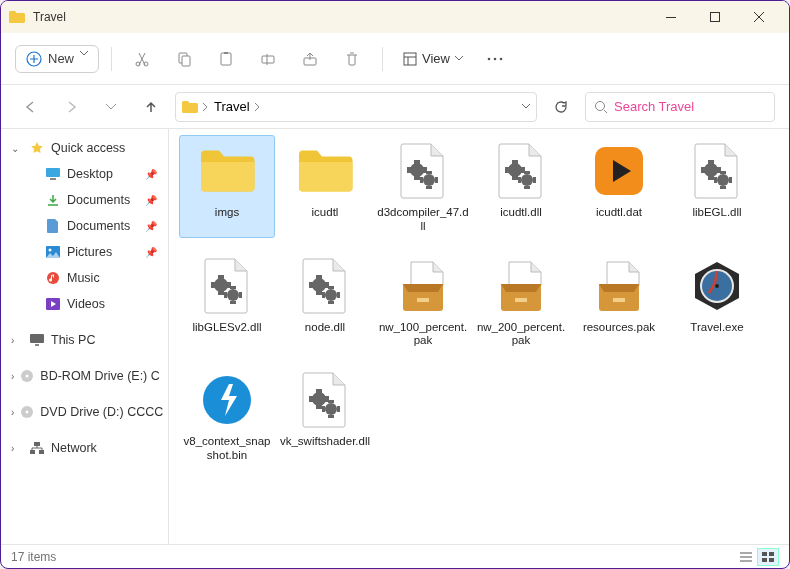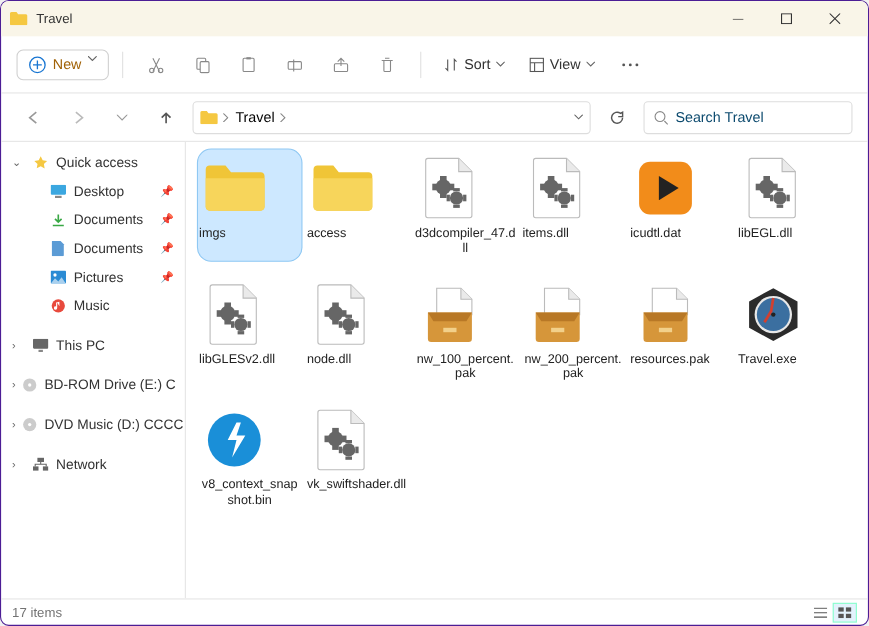--- a/index.html
+++ b/index.html
@@ -5,43 +5,43 @@
 * { margin: 0; padding: 0; box-sizing: border-box; font-family: "Segoe UI", sans-serif; }
 body { background: #f0f0f0; width: 790px; height: 569px; overflow: hidden; }
 .window { width: 790px; height: 569px; background: #fff; border: 1px solid #4c1d95; border-radius: 8px; overflow: hidden; display: flex; flex-direction: column; }
 
 .titlebar { height: 32px; display: flex; align-items: center; padding: 0 8px; background: #f9f5e8; }
 .titlebar .folder-icon { width: 16px; height: 12px; margin-right: 8px; }
 .titlebar .title { font-size: 12px; color: #333; flex: 1; }
 .titlebar .winbtn { width: 44px; height: 32px; display: flex; align-items: center; justify-content: center; }
 
 .toolbar { height: 52px; display: flex; align-items: center; padding: 0 14px; gap: 6px; border-bottom: 1px solid #e5e5e5; }
-.new-btn { display: inline-flex; align-items: flex-start; gap: 6px; border: 1px solid #d0d0d0; border-radius: 6px; padding: 5px 10px; font-size: 13px; color: #a16207; }
+.new-btn { display: inline-flex; align-items: flex-start; gap: 6px; border: 1px solid #d0d0d0; border-radius: 6px; padding: 5px 10px; font-size: 13px; color: #404040; }
 .tool-icon { width: 36px; height: 36px; display: flex; align-items: center; justify-content: center; color: #666; }
 .tool-sep { width: 1px; height: 24px; background: #e0e0e0; margin: 0 6px; }
 .tool-text { display: inline-flex; align-items: center; gap: 5px; padding: 6px 8px; font-size: 13px; color: #333; }
 
 .navbar { height: 44px; display: flex; align-items: center; padding: 0 14px; gap: 8px; border-bottom: 1px solid #e5e5e5; }
 .nav-arrow { width: 32px; height: 32px; display: flex; align-items: center; justify-content: center; color: #888; }
 .breadcrumb { flex: 1; height: 30px; border: 1px solid #ddd; border-radius: 4px; display: flex; align-items: center; padding: 0 6px; gap: 6px; font-size: 13px; }
 .bc-part { display: flex; align-items: center; gap: 4px; }
 .refresh-btn { width: 32px; height: 30px; display: flex; align-items: center; justify-content: center; }
-.search { width: 190px; height: 30px; border: 1px solid #ddd; border-radius: 4px; display: flex; align-items: center; padding: 0 8px; gap: 6px; font-size: 13px; color: #0c4a6e; }
+.search { width: 190px; height: 30px; border: 1px solid #ddd; border-radius: 4px; display: flex; align-items: center; padding: 0 8px; gap: 6px; font-size: 13px; color: #ec4899; }
 
 .body { flex: 1; display: flex; overflow: hidden; }
 .sidebar { width: 168px; border-right: 1px solid #e5e5e5; padding: 6px 0; overflow: hidden; }
 .side-item { display: flex; align-items: center; gap: 6px; padding: 5px 10px; font-size: 12.5px; color: #333; white-space: nowrap; overflow: hidden; }
 .side-item.sub { padding-left: 44px; }
 .side-item .chev { width: 12px; color: #666; font-size: 10px; }
 .side-item .pin { margin-left: auto; color: #999; font-size: 10px; }
 .side-item .ic { width: 16px; height: 16px; display: flex; align-items: center; justify-content: center; }
 
 .content { flex: 1; padding: 6px 10px; overflow: auto; }
 .grid { display: grid; grid-template-columns: repeat(6, 96px); gap: 12px 2px; }
-.item { width: 96px; display: flex; flex-direction: column; align-items: flex-start; text-align: center; cursor: default; padding: 4px 2px; border-radius: 13px; }
+.item { width: 96px; display: flex; flex-direction: column; align-items: center; text-align: center; cursor: default; padding: 4px 2px; border-radius: 3px; }
 .item.selected { background: #cde8ff; border: 1px solid #8fc8f3; padding: 3px 1px; }
 .item .thumb { width: 64px; height: 64px; display: flex; align-items: center; justify-content: center; }
 .item .label { font-size: 11.5px; color: #222; margin-top: 3px; line-height: 1.2; word-break: break-word; max-height: 42px; overflow: hidden; }
 
 .status { height: 24px; border-top: 1px solid #e5e5e5; display: flex; align-items: center; padding: 0 10px; font-size: 12px; color: #737373; }
 .status .spacer { flex: 1; }
 .status .view-toggle { width: 22px; height: 18px; display: flex; align-items: center; justify-content: center; border: 1px solid transparent; }
 .status .view-toggle.active { border-color: #8fc; background: #e3f2fd; }
 
 svg { display: block; }
@@ -117,29 +117,20 @@
           <rect x="2" y="7" width="12" height="7" rx="1" fill="none" stroke="#888"></rect>
           <path d="M8 2v7M5 5l3-3 3 3" fill="none" stroke="#888"></path>
         </svg>
       </div>
     <div class="tool-icon">
         <svg width="16" height="16">
           <path d="M3 4h10M5 4v9a1 1 0 001 1h4a1 1 0 001-1V4M6 2h4" fill="none" stroke="#888"></path>
         </svg>
       </div>
     <div class="tool-sep"></div>
-    <div class="tool-text">
-      <svg width="14" height="14">
-          <path d="M4 2v10l-2-2M10 12V2l2 2" fill="none" stroke="#555"></path>
-        </svg>
-      <span>Sort</span>
-      <svg width="8" height="5">
-          <path d="M0 0l4 4 4-4" fill="none" stroke="#666"></path>
-        </svg>
-    </div>
     <div class="tool-text">
       <svg width="14" height="14">
           <rect x="1" y="1" width="12" height="12" fill="none" stroke="#555"></rect>
           <path d="M1 5h12M5 5v8" stroke="#555"></path>
         </svg>
       <span>View</span>
       <svg width="8" height="5">
           <path d="M0 0l4 4 4-4" fill="none" stroke="#666"></path>
         </svg>
     </div>
@@ -259,20 +250,29 @@
       </div>
       <div class="side-item sub">
         <span class="ic">
             <svg width="14" height="14">
               <circle cx="7" cy="7" r="6" fill="#e84a3d"></circle>
               <path d="M6 4v5a1.5 1.5 0 11-1-1.4V4l3-.6v4" fill="#fff"></path>
             </svg>
           </span>
         <span>Music</span>
       </div>
+      <div class="side-item sub">
+        <span class="ic">
+            <svg width="14" height="12">
+              <rect width="14" height="12" rx="1" fill="#7b3fc4"></rect>
+              <path d="M5 3l5 3-5 3z" fill="#fff"></path>
+            </svg>
+          </span>
+        <span>Videos</span>
+      </div>
       <div style="height:10px"></div>
       <div class="side-item">
         <span class="chev">›</span>
         <span class="ic">
             <svg width="14" height="12">
               <rect width="14" height="9" rx="1" fill="#666"></rect>
               <rect x="5" y="10" width="4" height="2" fill="#888"></rect>
             </svg>
           </span>
         <span>This PC</span>
@@ -290,21 +290,21 @@
       </div>
       <div style="height:10px"></div>
       <div class="side-item">
         <span class="chev">›</span>
         <span class="ic">
             <svg width="14" height="14">
               <circle cx="7" cy="7" r="6" fill="#ccc"></circle>
               <circle cx="7" cy="7" r="1.5" fill="#fff"></circle>
             </svg>
           </span>
-        <span>DVD Music (D:) CCCC</span>
+        <span>DVD Drive (D:) CCCC</span>
       </div>
       <div style="height:10px"></div>
       <div class="side-item">
         <span class="chev">›</span>
         <span class="ic">
             <svg width="14" height="12">
               <rect x="4" width="6" height="4" fill="#666"></rect>
               <rect y="8" width="5" height="4" fill="#666"></rect>
               <rect x="9" y="8" width="5" height="4" fill="#666"></rect>
               <path d="M7 4v2M2 8V6h10v2" stroke="#666" fill="none"></path>
@@ -325,21 +325,21 @@
             </div>
             <div class="label">imgs</div>
           </div>
           <div class="item">
             <div class="thumb">
               <svg width="56" height="46" viewBox="0 0 56 46">
                 <path d="M2 6c0-2 1.5-3.5 3.5-3.5H20l5 6h27c2 0 3.5 1.5 3.5 3.5v28c0 2-1.5 3.5-3.5 3.5H5.5C3.5 43.5 2 42 2 40V6z" fill="#f0c537"></path>
                 <path d="M2 14h53.5v26c0 2-1.5 3.5-3.5 3.5H5.5C3.5 43.5 2 42 2 40V14z" fill="#f7d55b"></path>
               </svg>
             </div>
-            <div class="label">access</div>
+            <div class="label">icudtl</div>
           </div>
           <div class="item">
             <div class="thumb">
               <svg width="48" height="58" viewBox="0 0 48 58">
                 <path d="M4 2h28l12 12v40a2 2 0 01-2 2H4a2 2 0 01-2-2V4a2 2 0 012-2z" fill="#fff" stroke="#bbb"></path>
                 <path d="M32 2v12h12" fill="#eaeaea" stroke="#bbb"></path>
                 <g fill="#666">
                   <circle cx="18" cy="28" r="7"></circle>
                   <circle cx="30" cy="38" r="6"></circle>
                 </g>
@@ -371,21 +371,21 @@
                   <rect x="15" y="34" width="6" height="4"></rect>
                   <rect x="8" y="25" width="4" height="6"></rect>
                   <rect x="24" y="25" width="4" height="6"></rect>
                   <rect x="27" y="29" width="6" height="3"></rect>
                   <rect x="27" y="44" width="6" height="3"></rect>
                   <rect x="21" y="35" width="3" height="6"></rect>
                   <rect x="36" y="35" width="3" height="6"></rect>
                 </g>
               </svg>
             </div>
-            <div class="label">items.dll</div>
+            <div class="label">icudtl.dll</div>
           </div>
           <div class="item">
             <div class="thumb">
               <svg width="56" height="56" viewBox="0 0 56 56">
                 <rect x="4" y="4" width="48" height="48" rx="10" fill="#f28c1a"></rect>
                 <path d="M22 17l18 11-18 11z" fill="#222"></path>
               </svg>
             </div>
             <div class="label">icudtl.dat</div>
           </div>

